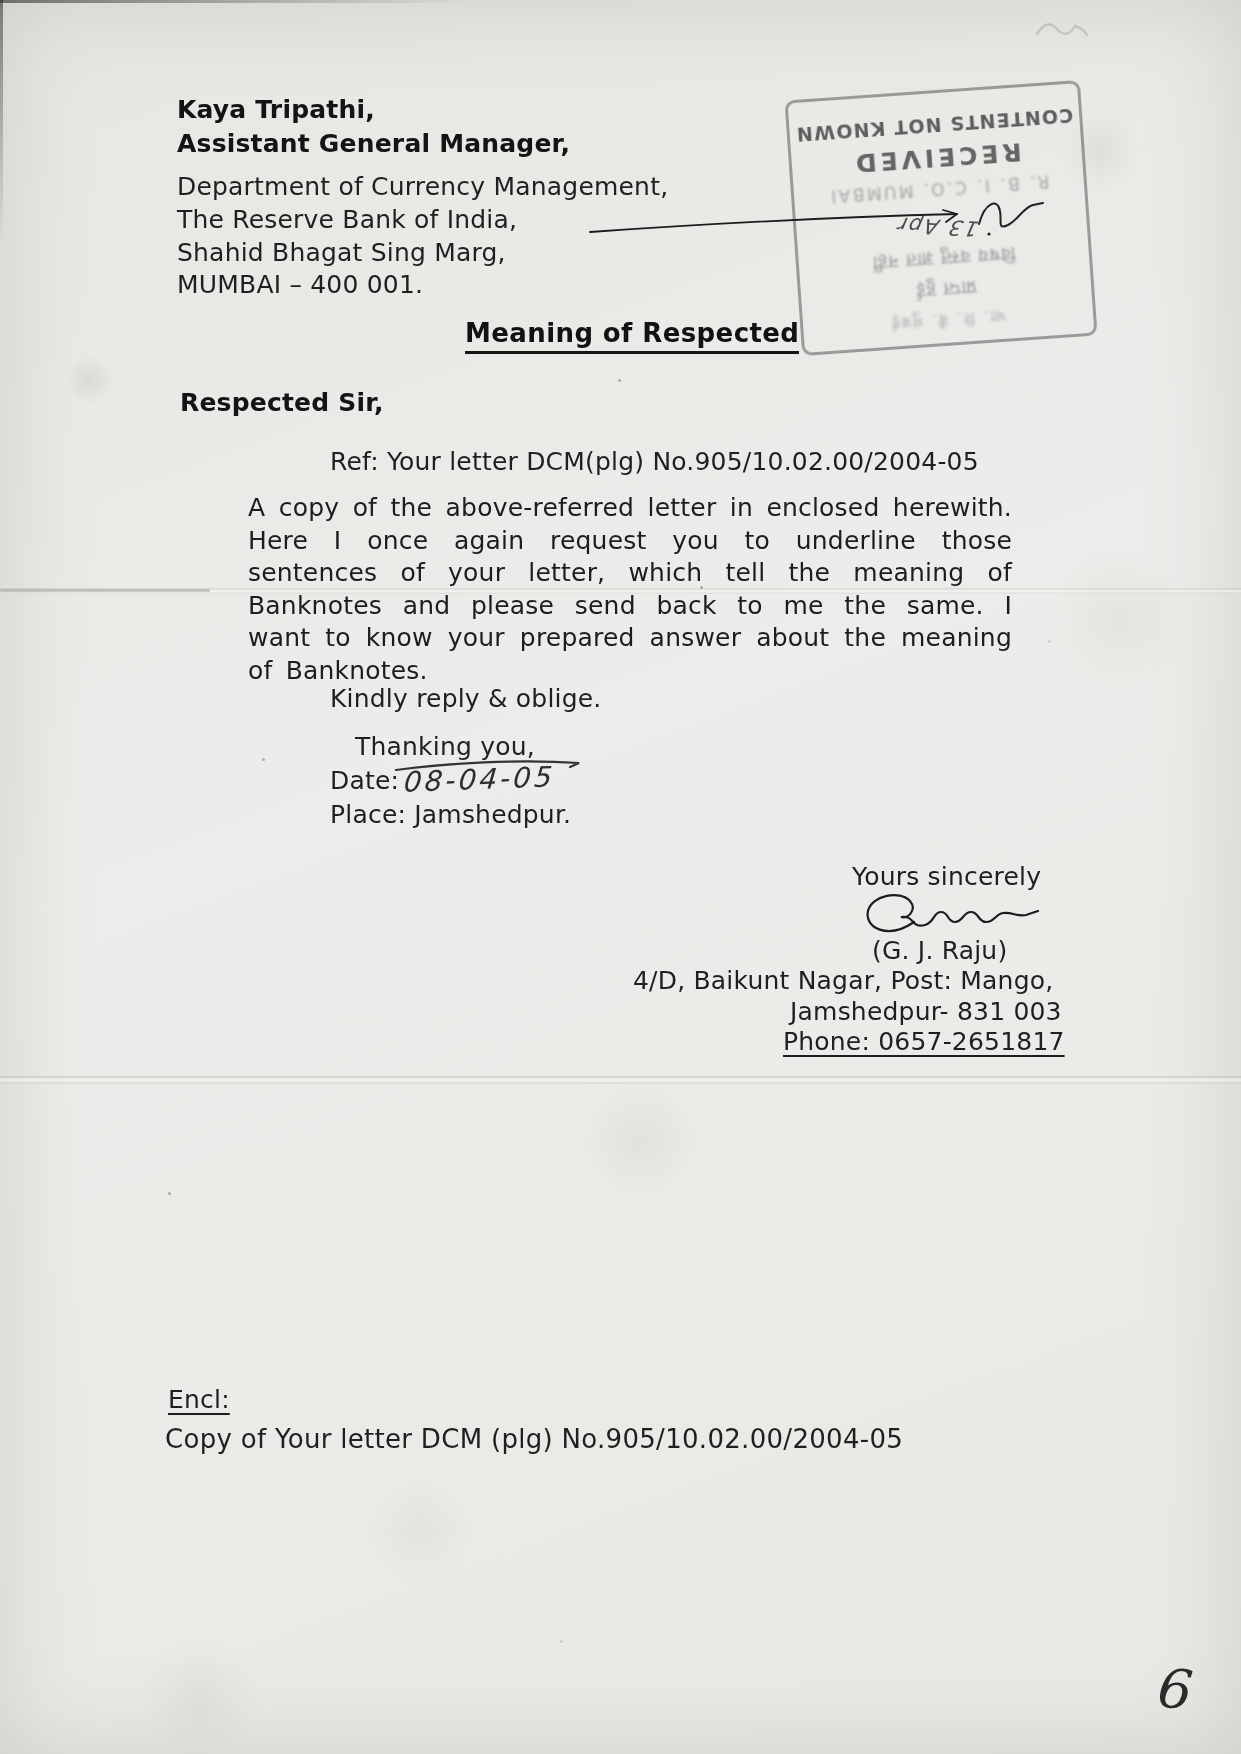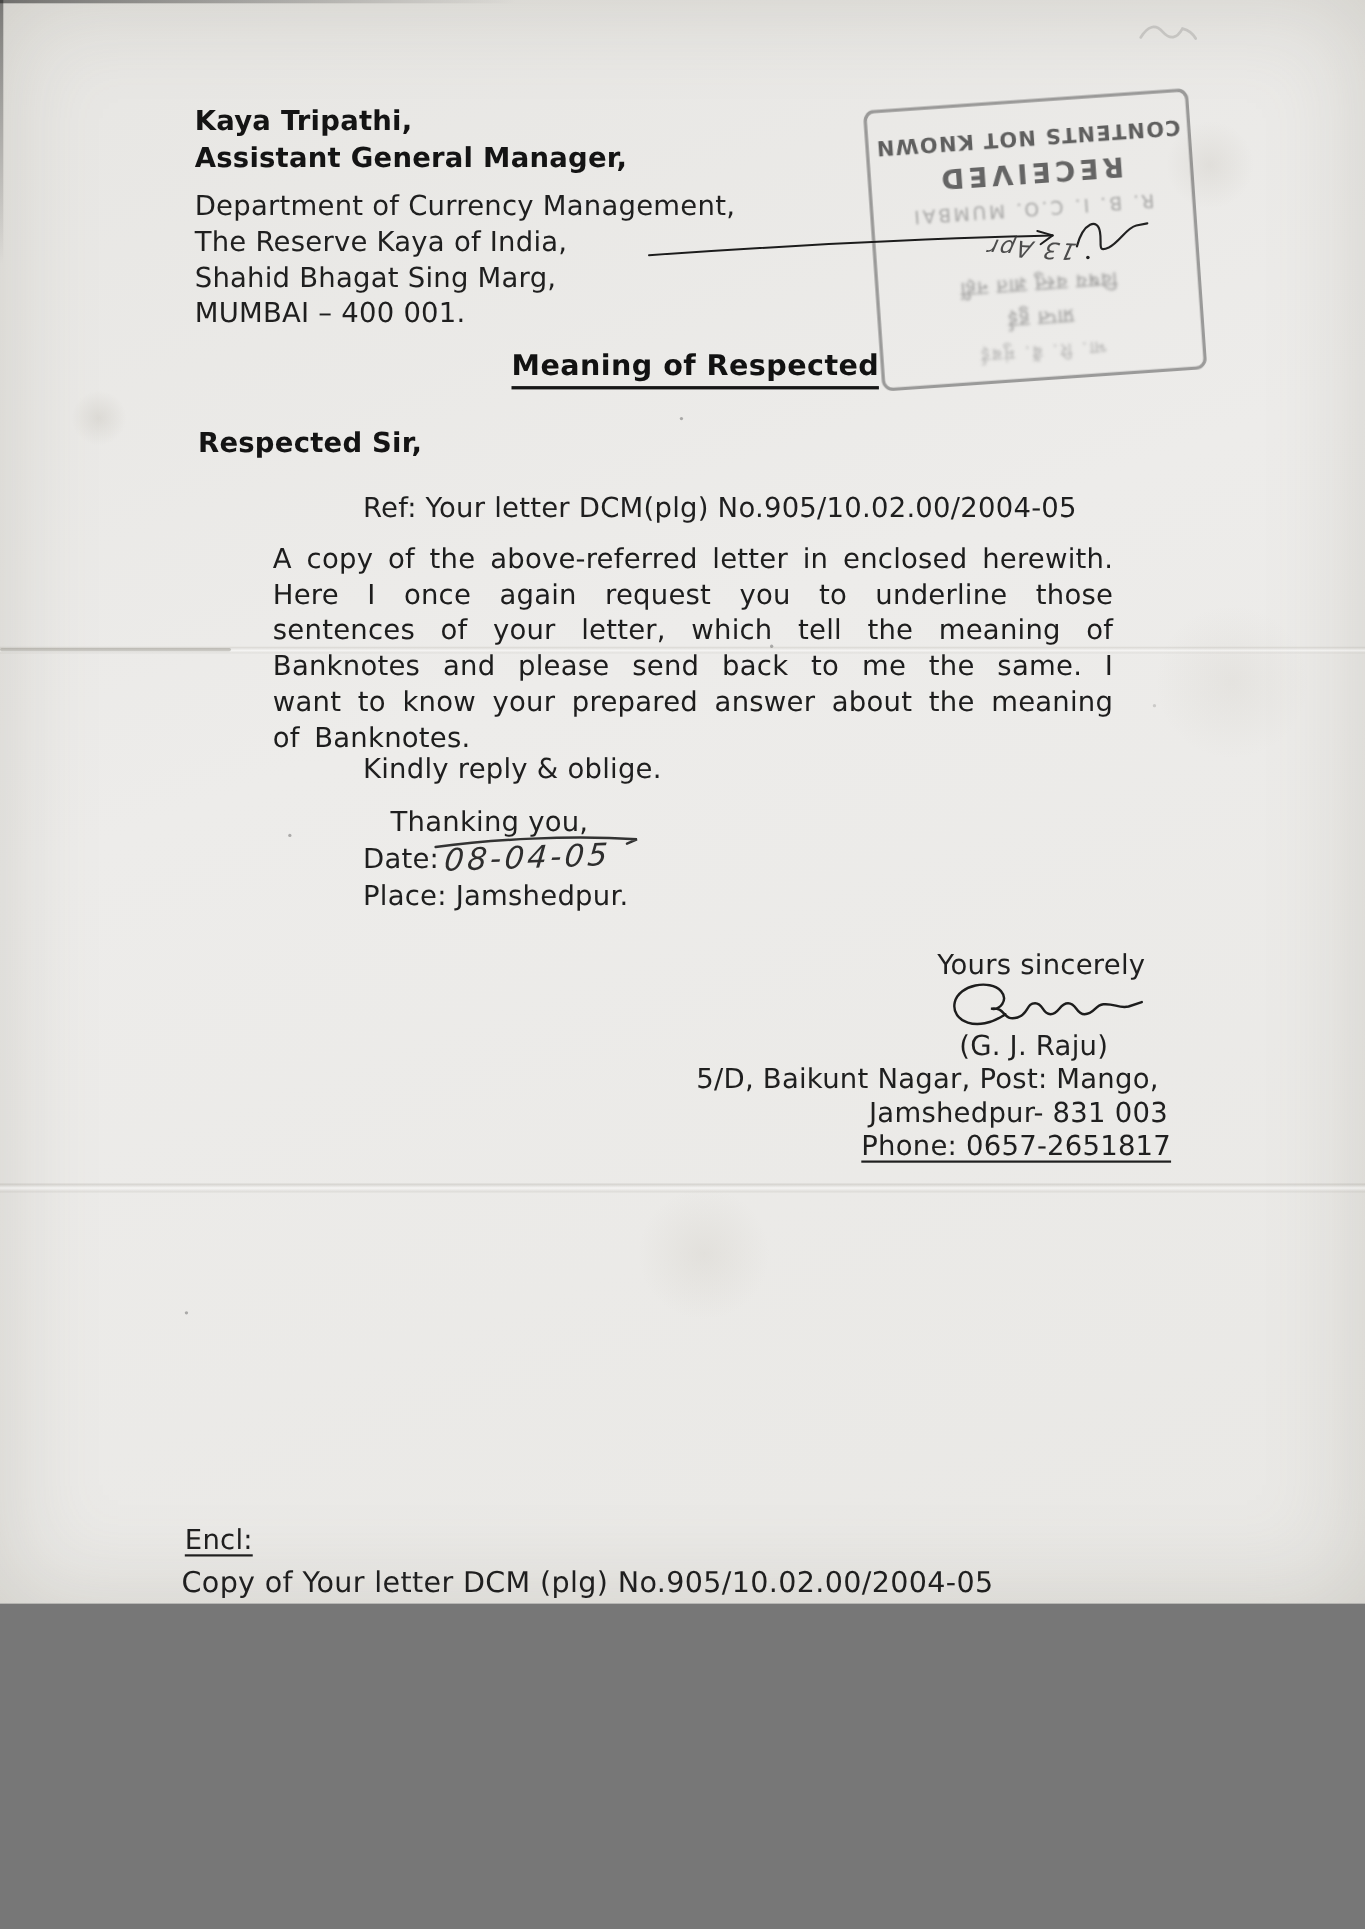--- a/index.html
+++ b/index.html
@@ -1,18 +1,18 @@
 <!DOCTYPE html>
 <html><head>
 <meta charset="utf-8">
 <style>
   html,body{margin:0;padding:0;background:#777;}
   .page{
     position:relative;
-    width:1241px;height:1458px;
+    width:1241px;height:1754px;
     margin:0 auto;
     background:linear-gradient(160deg,#e7e6e3 0%,#edecea 42%,#e9e8e5 100%);
     font-family:"DejaVu Sans","Liberation Sans",sans-serif;
     color:#1f1f1f;
     overflow:hidden;
   }
   .vignette{position:absolute;inset:0;box-shadow:inset 0 0 90px rgba(120,112,96,0.22);pointer-events:none;}
   .stains{position:absolute;inset:0;pointer-events:none;background:
     radial-gradient(circle at 640px 1140px, rgba(150,140,120,0.10), transparent 60px),
     radial-gradient(circle at 90px 380px,  rgba(120,110,90,0.12),  transparent 25px),
@@ -70,21 +70,21 @@
 <div class="page">
 
   <div class="vignette"></div>
   <div class="stains"></div>
   <div class="abs edge-top"></div>
   <div class="abs edge-left"></div>
 
   <div class="abs txt bold" style="left:177px;top:95px;">Kaya Tripathi,</div>
   <div class="abs txt bold" style="left:177px;top:129px;">Assistant General Manager,</div>
   <div class="abs txt" style="left:177px;top:172px;">Department of Currency Management,</div>
-  <div class="abs txt" style="left:177px;top:205px;">The Reserve Kaya of India,</div>
+  <div class="abs txt" style="left:177px;top:205px;">The Reserve Bank of India,</div>
   <div class="abs txt" style="left:177px;top:238px;">Shahid Bhagat Sing Marg,</div>
   <div class="abs txt" style="left:177px;top:270px;">MUMBAI – 400 001.</div>
 
   <div class="abs stamp">
     <div class="st-faint">भा. रि. बैं. मुंबई</div>
     <div class="st-hindi">प्राप्त हुई</div>
     <div class="st-hindi">विषय वस्तु ज्ञात नहीं</div>
     <div class="st-gap"></div>
     <div class="st-rbi">R. B. I. C.O. MUMBAI</div>
     <div class="st-received">RECEIVED</div>
@@ -123,21 +123,21 @@
   <div class="abs txt" style="left:330px;top:800px;">Place: Jamshedpur.</div>
 
   <div class="abs txt" style="left:852px;top:862px;">Yours sincerely</div>
   <svg class="abs" style="left:856px;top:886px;" width="218" height="58" viewBox="0 0 218 58">
     <path d="M58,36 C32,54 8,42 12,25 C16,9 44,4 54,15 C61,23 53,33 45,31
              C59,29 55,43 69,39 C79,36 77,26 85,26 C93,26 91,36 99,36
              C107,36 107,26 115,26 C123,26 122,36 130,36 C139,36 139,28 147,27
              C157,26 161,31 170,29 L182,25" fill="none" stroke="#1d1d1d" stroke-width="2.2" stroke-linecap="round"></path>
   </svg>
   <div class="abs txt" style="left:872px;top:936px;">(G. J. Raju)</div>
-  <div class="abs txt" style="left:633px;top:966px;">5/D, Baikunt Nagar, Post: Mango,</div>
+  <div class="abs txt" style="left:633px;top:966px;">4/D, Baikunt Nagar, Post: Mango,</div>
   <div class="abs txt" style="left:790px;top:997px;">Jamshedpur- 831 003</div>
   <div class="abs txt underln" style="left:783px;top:1027px;">Phone: 0657-2651817</div>
 
   <div class="abs crease crease-1"></div>
   <div class="abs crease-1b"></div>
   <div class="abs crease crease-2"></div>
 
   <div class="abs txt underln" style="left:168px;top:1385px;">Encl:</div>
   <div class="abs" style="left:165px;top:1424px;font-size:26px;letter-spacing:.3px;white-space:nowrap;">Copy of Your letter DCM (plg) No.905/10.02.00/2004-05</div>
 

